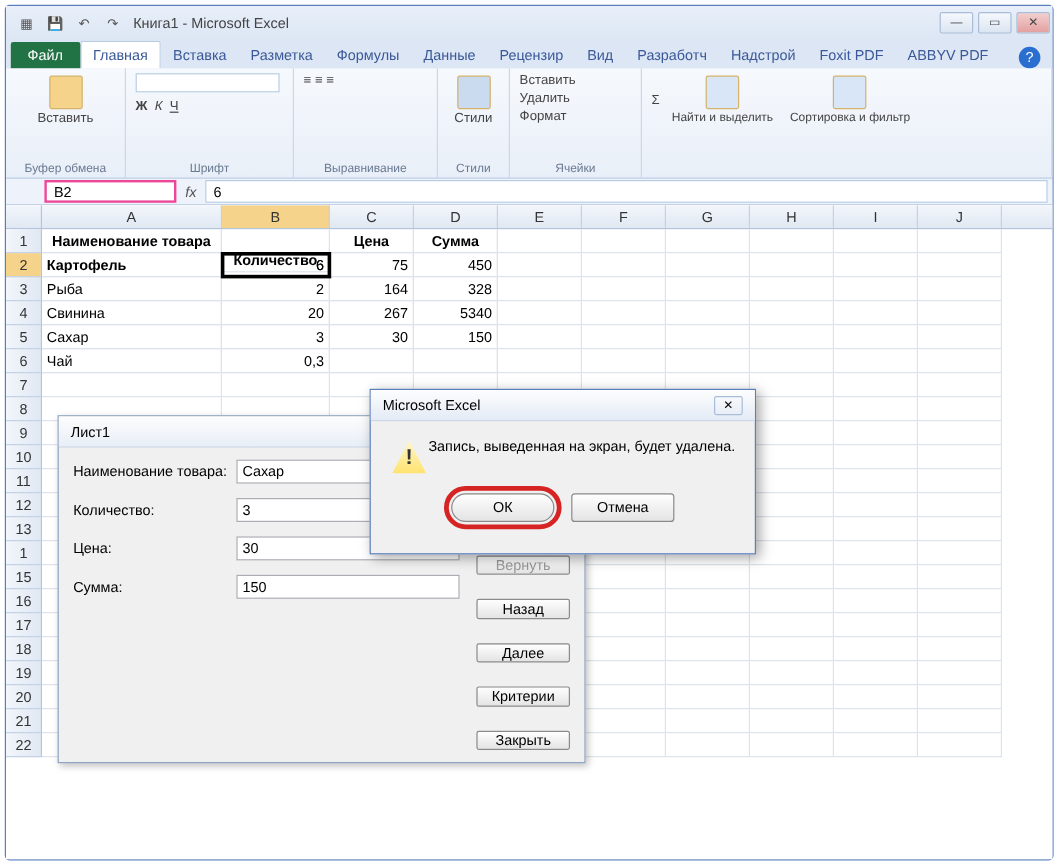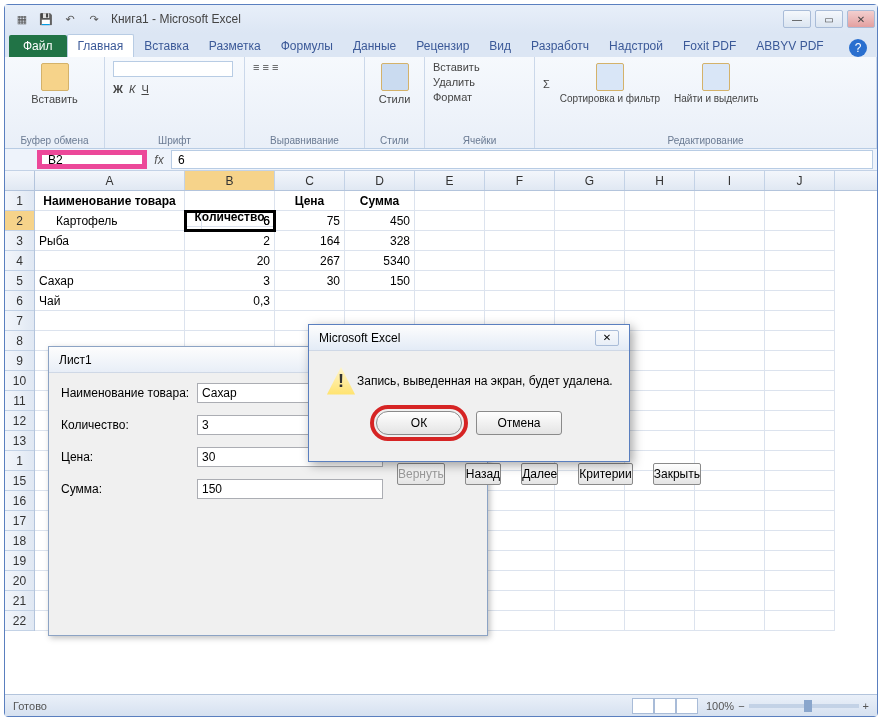--- a/index.html
+++ b/index.html
@@ -24,21 +24,21 @@
 .ribbon-body { height: 92px; background: linear-gradient(#f6f9fd,#e9eff8); border-bottom: 1px solid #b8cce4; display: flex; font-size: 11px; color: #444; }
 .ribbon-group { border-right: 1px solid #cbd8ea; padding: 4px 8px 2px; display: flex; flex-direction: column; justify-content: space-between; }
 .ribbon-group .ctrls { display: flex; gap: 6px; align-items: center; flex-wrap: wrap; }
 .ribbon-group .label { text-align: center; font-size: 10px; color: #6a7a92; padding-top: 2px; }
 .big-btn { display: flex; flex-direction: column; align-items: center; gap: 2px; padding: 2px 4px; }
 .big-btn .ico { width: 28px; height: 28px; background: #f6d38a; border: 1px solid #d4b26a; border-radius: 2px; }
 .fmt-ctrl { display: inline-block; padding: 1px 4px; border: 1px solid #b8cce4; background: #fff; font-size: 11px; min-width: 40px; }
 
 
 .formula-row { height: 22px; display: flex; align-items: stretch; border-bottom: 1px solid #c3d2e6; background: #eef3fb; font-size: 12px; }
-.name-box { width: 110px; border: 5px solid #ec4899; background: #fff; margin: 1px 0 1px 32px; display: flex; align-items: center; padding: 0 6px; }
+.name-box { width: 110px; border: 2px solid #ec4899; background: #fff; margin: 1px 0 1px 32px; display: flex; align-items: center; padding: 0 6px; }
 .fx-btn { width: 24px; display: flex; align-items: center; justify-content: center; font-style: italic; color: #555; }
 .formula-input { flex: 1; background: #fff; border: 1px solid #b8cce4; margin: 1px 4px 1px 0; display: flex; align-items: center; padding: 0 6px; }
 
 
 .grid-wrap { flex: 1; display: flex; overflow: hidden; position: relative; background: #fff; }
 .colhdrs { position: absolute; top: 0; left: 30px; right: 0; height: 20px; display: flex; background: linear-gradient(#f3f6fb,#e0e8f3); border-bottom: 1px solid #b3c4dc; font-size: 12px; color: #333; }
 .colhdr { border-right: 1px solid #c3d2e6; display: flex; align-items: center; justify-content: center; }
 .colhdr.sel { background: #f6d38a; }
 .rowhdrs { position: absolute; top: 20px; left: 0; width: 30px; background: linear-gradient(90deg,#f3f6fb,#e0e8f3); border-right: 1px solid #b3c4dc; font-size: 12px; }
 .rowhdr { height: 20px; display: flex; align-items: center; justify-content: center; border-bottom: 1px solid #c3d2e6; color: #333; }
@@ -60,29 +60,29 @@
 .zoom-thumb { position: absolute; left: 50%; top: -4px; width: 8px; height: 12px; background: #8aa6cc; }
 
 
 .form-dlg { position: absolute; left: 48px; top: 346px; width: 440px; height: 290px; background: #f0f0f0; border: 1px solid #8ca3c4; box-shadow: 2px 2px 6px rgba(0,0,0,.25); font-size: 12px; }
 .form-dlg .dtitle { height: 26px; background: linear-gradient(#fdfdfd,#e8eef7); border-bottom: 1px solid #cfd8e6; padding: 4px 10px; display: flex; align-items: center; }
 .form-body { display: flex; padding: 10px 12px; gap: 14px; height: calc(100% - 26px); }
 .form-fields { flex: 1; display: flex; flex-direction: column; gap: 12px; }
 .frow { display: flex; align-items: center; gap: 6px; }
 .frow label { width: 130px; }
 .frow input { flex: 1; border: 1px solid #abadb3; padding: 2px 4px; font-size: 12px; background: #fff; }
-.form-btns { width: 78px; display: flex; flex-direction: row; gap: 20px; padding-top: 80px; }
+.form-btns { width: 78px; display: flex; flex-direction: column; gap: 20px; padding-top: 80px; }
 .form-btns button { height: 22px; border: 1px solid #8a8a8a; background: linear-gradient(#fefefe,#e4e4e4); border-radius: 2px; font-size: 12px; }
 .form-btns button:disabled { color: #999; }
 
 
 .msg-dlg { position: absolute; left: 308px; top: 324px; width: 322px; height: 138px; background: #f0f0f0; border: 1px solid #5a7fbf; box-shadow: 3px 3px 10px rgba(0,0,0,.35); font-size: 12px; z-index: 10; }
 .msg-dlg .dtitle { height: 26px; background: linear-gradient(#fdfdfd,#e3ebf6); border-bottom: 1px solid #cfd8e6; padding: 4px 10px; display: flex; align-items: center; justify-content: space-between; }
 .msg-dlg .dclose { width: 24px; height: 16px; border: 1px solid #a9bcd8; border-radius: 2px; display: flex; align-items: center; justify-content: center; font-size: 10px; }
-.msg-body { padding: 14px 16px 8px; display: flex; align-items: center; }
+.msg-body { padding: 14px 16px 8px; display: flex; align-items: flex-start; }
 .warn-ico { width: 32px; height: 32px; background: #fff; border: 1px solid #c7a800; position: relative; display: flex; align-items: center; justify-content: center; background: linear-gradient(#fff6cf,#ffe26b); clip-path: polygon(50% 6%, 94% 92%, 6% 92%); }
 .warn-ico::after { content: "!"; font-weight: bold; color: #333; font-size: 18px; }
 .msg-btns { display: flex; gap: 14px; justify-content: center; padding: 6px 0 4px; }
 .msg-btns button { width: 86px; height: 24px; border: 1px solid #8a8a8a; background: linear-gradient(#fefefe,#e4e4e4); border-radius: 3px; font-size: 12px; }
 .msg-btns button.primary { outline: 4px solid #d62424; outline-offset: 2px; border-radius: 12px; }
 .msg-link { text-align: center; padding: 2px 0 8px; }
 .msg-link a { color: #0a5fd6; font-size: 11px; text-decoration: underline; }
 </style>
 </head>
 <body>
@@ -154,28 +154,27 @@
         <span>Удалить</span>
         <span>Формат</span>
       </div>
       <div class="label">Ячейки</div>
     </div>
     <div class="ribbon-group" style="flex:1">
       <div class="ctrls">
         <span>Σ</span>
         <div class="big-btn">
           <div class="ico" style="background:#d9e6f7"></div>
-          <span style="font-size:10px;text-align:center">Сортировка и фильтр</span>
+          <span style="font-size:10px;text-align:center">Найти и выделить</span>
         </div>
         <div class="big-btn">
           <div class="ico" style="background:#d9e6f7"></div>
-          <span style="font-size:10px;text-align:center">Найти и выделить</span>
+          <span style="font-size:10px;text-align:center">Сортировка и фильтр</span>
         </div>
       </div>
-      <div class="label">Редактирование</div>
     </div>
   </div>
 
   <div class="formula-row">
     <div class="name-box">B2</div>
     <div class="fx-btn">fx</div>
     <div class="formula-input">6</div>
   </div>
 
   <div class="grid-wrap">
@@ -434,60 +433,44 @@
         <div class="cell " style="left: 380px; top: 420px; width: 70px;"></div>
         <div class="cell " style="left: 450px; top: 420px; width: 70px;"></div>
         <div class="cell " style="left: 520px; top: 420px; width: 70px;"></div>
         <div class="cell " style="left: 590px; top: 420px; width: 70px;"></div>
         <div class="cell " style="left: 660px; top: 420px; width: 70px;"></div>
         <div class="cell " style="left: 730px; top: 420px; width: 70px;"></div>
         <div class="cell hdr" style="left: 0px; top: 0px; width: 150px;">Наименование товара</div>
         <div class="cell hdr" style="left: 150px; top: 16px; width: 90px;">Количество</div>
         <div class="cell hdr" style="left: 240px; top: 0px; width: 70px;">Цена</div>
         <div class="cell hdr" style="left: 310px; top: 0px; width: 70px;">Сумма</div>
-        <div class="cell " style="left: 17px; top: 20px; width: 150px;">Картофель</div>
+        <div class="cell " style="left: 0px; top: 20px; width: 150px; font-weight: bold;">Картофель</div>
         <div class="cell r" style="left: 150px; top: 20px; width: 90px;">6</div>
         <div class="cell r" style="left: 240px; top: 20px; width: 70px;">75</div>
         <div class="cell r" style="left: 310px; top: 20px; width: 70px;">450</div>
         <div class="cell " style="left: 0px; top: 40px; width: 150px;">Рыба</div>
         <div class="cell r" style="left: 150px; top: 40px; width: 90px;">2</div>
         <div class="cell r" style="left: 240px; top: 40px; width: 70px;">164</div>
         <div class="cell r" style="left: 310px; top: 40px; width: 70px;">328</div>
+        <div class="cell " style="left: 0px; top: 60px; width: 150px;">Свинина</div>
         <div class="cell r" style="left: 150px; top: 60px; width: 90px;">20</div>
         <div class="cell r" style="left: 240px; top: 60px; width: 70px;">267</div>
         <div class="cell r" style="left: 310px; top: 60px; width: 70px;">5340</div>
         <div class="cell " style="left: 0px; top: 80px; width: 150px;">Сахар</div>
         <div class="cell r" style="left: 150px; top: 80px; width: 90px;">3</div>
         <div class="cell r" style="left: 240px; top: 80px; width: 70px;">30</div>
         <div class="cell r" style="left: 310px; top: 80px; width: 70px;">150</div>
         <div class="cell " style="left: 0px; top: 100px; width: 150px;">Чай</div>
         <div class="cell r" style="left: 150px; top: 100px; width: 90px;">0,3</div>
         <div class="cell r" style="left: 240px; top: 100px; width: 70px;"></div>
         <div class="cell r" style="left: 310px; top: 100px; width: 70px;"></div>
         <div class="cell r active" style="left: 150px; top: 20px; width: 90px;">6</div>
       </div>
   </div>
 
-  <div class="statusbar">
-    <span>Готово</span>
-    <div class="spacer"></div>
-    <div class="view-btns">
-      <div class="view-btn"></div>
-      <div class="view-btn"></div>
-      <div class="view-btn"></div>
-    </div>
-    <div class="zoom">
-      <span>100%</span>
-      <span>−</span>
-      <div class="zoom-track">
-          <div class="zoom-thumb"></div>
-        </div>
-      <span>+</span>
-    </div>
-  </div>
 </div>
 
 <div class="form-dlg">
   <div class="dtitle">Лист1</div>
   <div class="form-body">
     <div class="form-fields" id="form-fields">
         <div class="frow">
           <label>Наименование товара:</label>
           <input value="Сахар" style="">
         </div>

